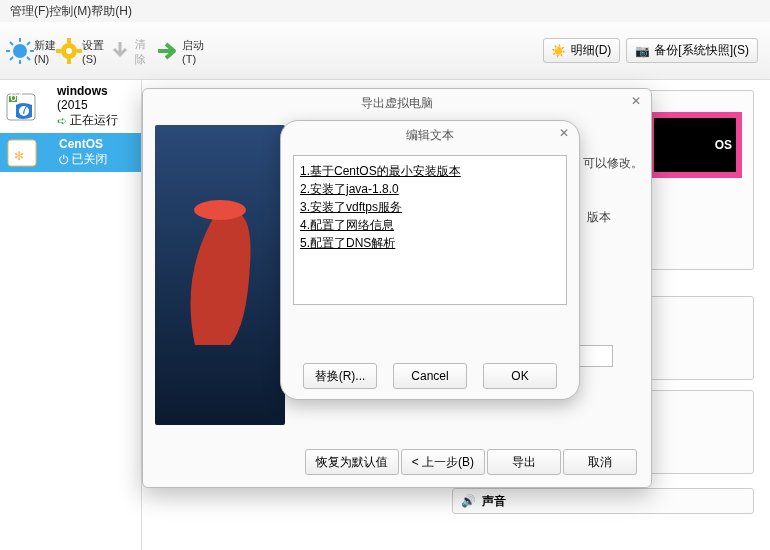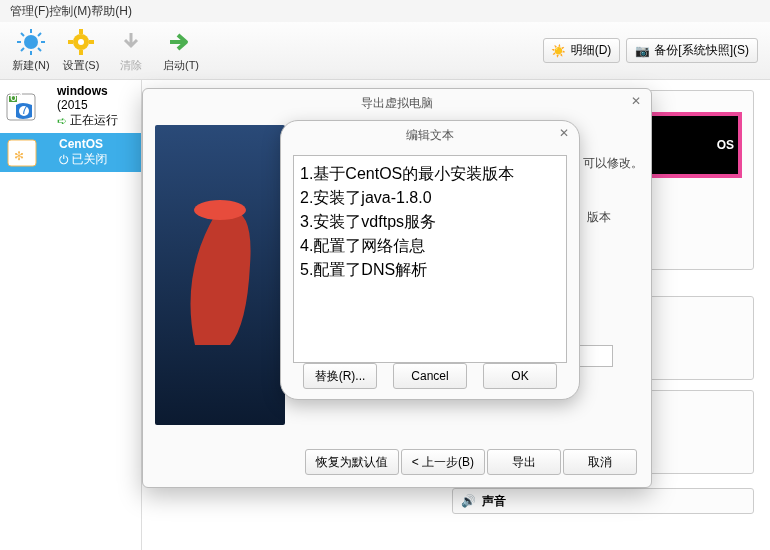--- a/index.html
+++ b/index.html
@@ -1,54 +1,54 @@
 <!DOCTYPE html>
 <html><head>
 <meta charset="utf-8">
 <style>
 * { box-sizing: border-box; margin: 0; padding: 0; font-family: "Microsoft YaHei", sans-serif; font-size: 12px; }
 body { width: 770px; height: 550px; background: #fff; overflow: hidden; position: relative; }
 
 .menubar { height: 22px; display: flex; align-items: center; padding: 2px 10px; background: #f5f5f5; color: #333; }
 
 .toolbar { height: 58px; display: flex; align-items: center; padding: 2px 6px; background: linear-gradient(#fdfdfd,#f0f0f0); border-bottom: 1px solid #ddd; }
-.tool { display: flex; flex-direction: column; align-items: center; width: 50px; height: 54px; justify-content: center; cursor: pointer; }
+.tool { display: flex; flex-direction: row; align-items: center; width: 50px; height: 54px; justify-content: center; cursor: pointer; }
 .tool .ico { width: 30px; height: 28px; display:flex; align-items:center; justify-content:center; }
 .tool .lbl { font-size: 11px; color: #333; margin-top: 2px; }
 .tool.disabled .lbl { color: #aaa; }
 .spacer { flex: 1; }
 .rbtn { border: 1px solid #c6c6c6; background: linear-gradient(#fff,#eee); border-radius: 3px; padding: 3px 8px; display: flex; align-items: center; gap: 4px; margin-right: 6px; cursor:pointer; }
 
 .main { display: flex; height: calc(100% - 80px); }
 .sidebar { width: 142px; border-right: 1px solid #ddd; }
 .vm { display: flex; gap: 21px; padding: 4px 6px; align-items: center; }
 .vm.sel { background: #3daee9; color: #fff; }
 .vm .osico { width: 32px; height: 30px; display:flex; align-items:center; justify-content:center; }
 .vm .info .title { font-weight: bold; }
 .vm .info .st { font-size: 11px; display:flex; align-items:center; gap:3px; }
 .content { flex: 1; position: relative; background: #fff; }
 
 .panel { position: absolute; right: 16px; top: 10px; width: 440px; border: 1px solid #ccc; border-radius: 3px; background: #fcfcfc; }
-.preview { position: absolute; right: 28px; top: 32px; width: 94px; height: 66px; background: #000; border: 4px solid #ec4899; display:flex; align-items:center; justify-content:flex-end; color:#fff; font-weight:bold; font-size:18px; padding-right:4px; }
+.preview { position: absolute; right: 28px; top: 32px; width: 94px; height: 66px; background: #000; border: 6px solid #ec4899; display:flex; align-items:center; justify-content:flex-end; color:#fff; font-weight:bold; font-size:18px; padding-right:4px; }
 .soundbar { position:absolute; left: 310px; right: 16px; top: 408px; height: 26px; border:1px solid #ccc; border-radius:3px; background:#fcfcfc; display:flex; align-items:center; gap:6px; padding:0 8px; font-weight:bold; }
 
 .dlg1 { position: absolute; left: 142px; top: 88px; width: 510px; height: 400px; background: #fafafa; border: 1px solid #bbb; border-radius: 6px; box-shadow: 0 8px 24px rgba(0,0,0,.25); }
 .dlg1 .titlebar { height: 28px; display:flex; align-items:center; justify-content:center; position:relative; color:#555; }
 .dlg1 .titlebar .x { position:absolute; right:10px; top:5px; cursor:pointer; color:#777; }
 .dlg1 .body { display:flex; height: 310px; padding: 8px 12px; gap: 12px; }
 .sideimg { width: 130px; height: 300px; background: linear-gradient(#2a4a78,#0b1a30); border-radius:2px; display:flex; align-items:center; justify-content:center; }
 .dlg1 .hint { position:absolute; right: 8px; top: 66px; color:#444; }
 .dlg1 .hint2 { position:absolute; right: 40px; top: 120px; color:#444; }
 .dlg1 .field { position:absolute; left: 280px; top: 256px; width: 190px; height: 22px; border:1px solid #bbb; background:#fff; }
 .dlg1 .btns { position:absolute; bottom: 12px; right: 14px; display:flex; gap: 2px; align-items: center; }
 
 .dlg2 { position: absolute; left: 280px; top: 120px; width: 300px; height: 280px; background: #fafafa; border: 1px solid #bbb; border-radius: 18px; box-shadow: 0 6px 18px rgba(0,0,0,.25); }
 .dlg2 .titlebar { height: 28px; display:flex; align-items:center; justify-content:center; position:relative; color:#555; }
 .dlg2 .titlebar .x { position:absolute; right:10px; top:5px; cursor:pointer; color:#777; }
-.dlg2 textarea { position:absolute; left:12px; top:34px; right:12px; height: 208px; border:1px solid #bbb; padding:6px; font-size:16px; resize:none; background:#fff; line-height:1.5; }
+.dlg2 textarea { position:absolute; left:12px; top:34px; right:12px; height: 150px; border:1px solid #bbb; padding:6px; font-size:12px; resize:none; background:#fff; line-height:1.5;text-decoration:underline; }
 .dlg2 .btns { position:absolute; bottom: 10px; left:0; right:0; display:flex; justify-content:center; gap: 16px; }
 
 .btn { min-width: 74px; height: 26px; border: 1px solid #bbb; border-radius: 3px; background: linear-gradient(#fff,#eee); display:flex; align-items:center; justify-content:center; cursor:pointer; padding: 0 10px; }
 </style>
 </head>
 <body>
 
 <div class="menubar">
   <span>管理(F)</span>
   <span>控制(M)</span>

